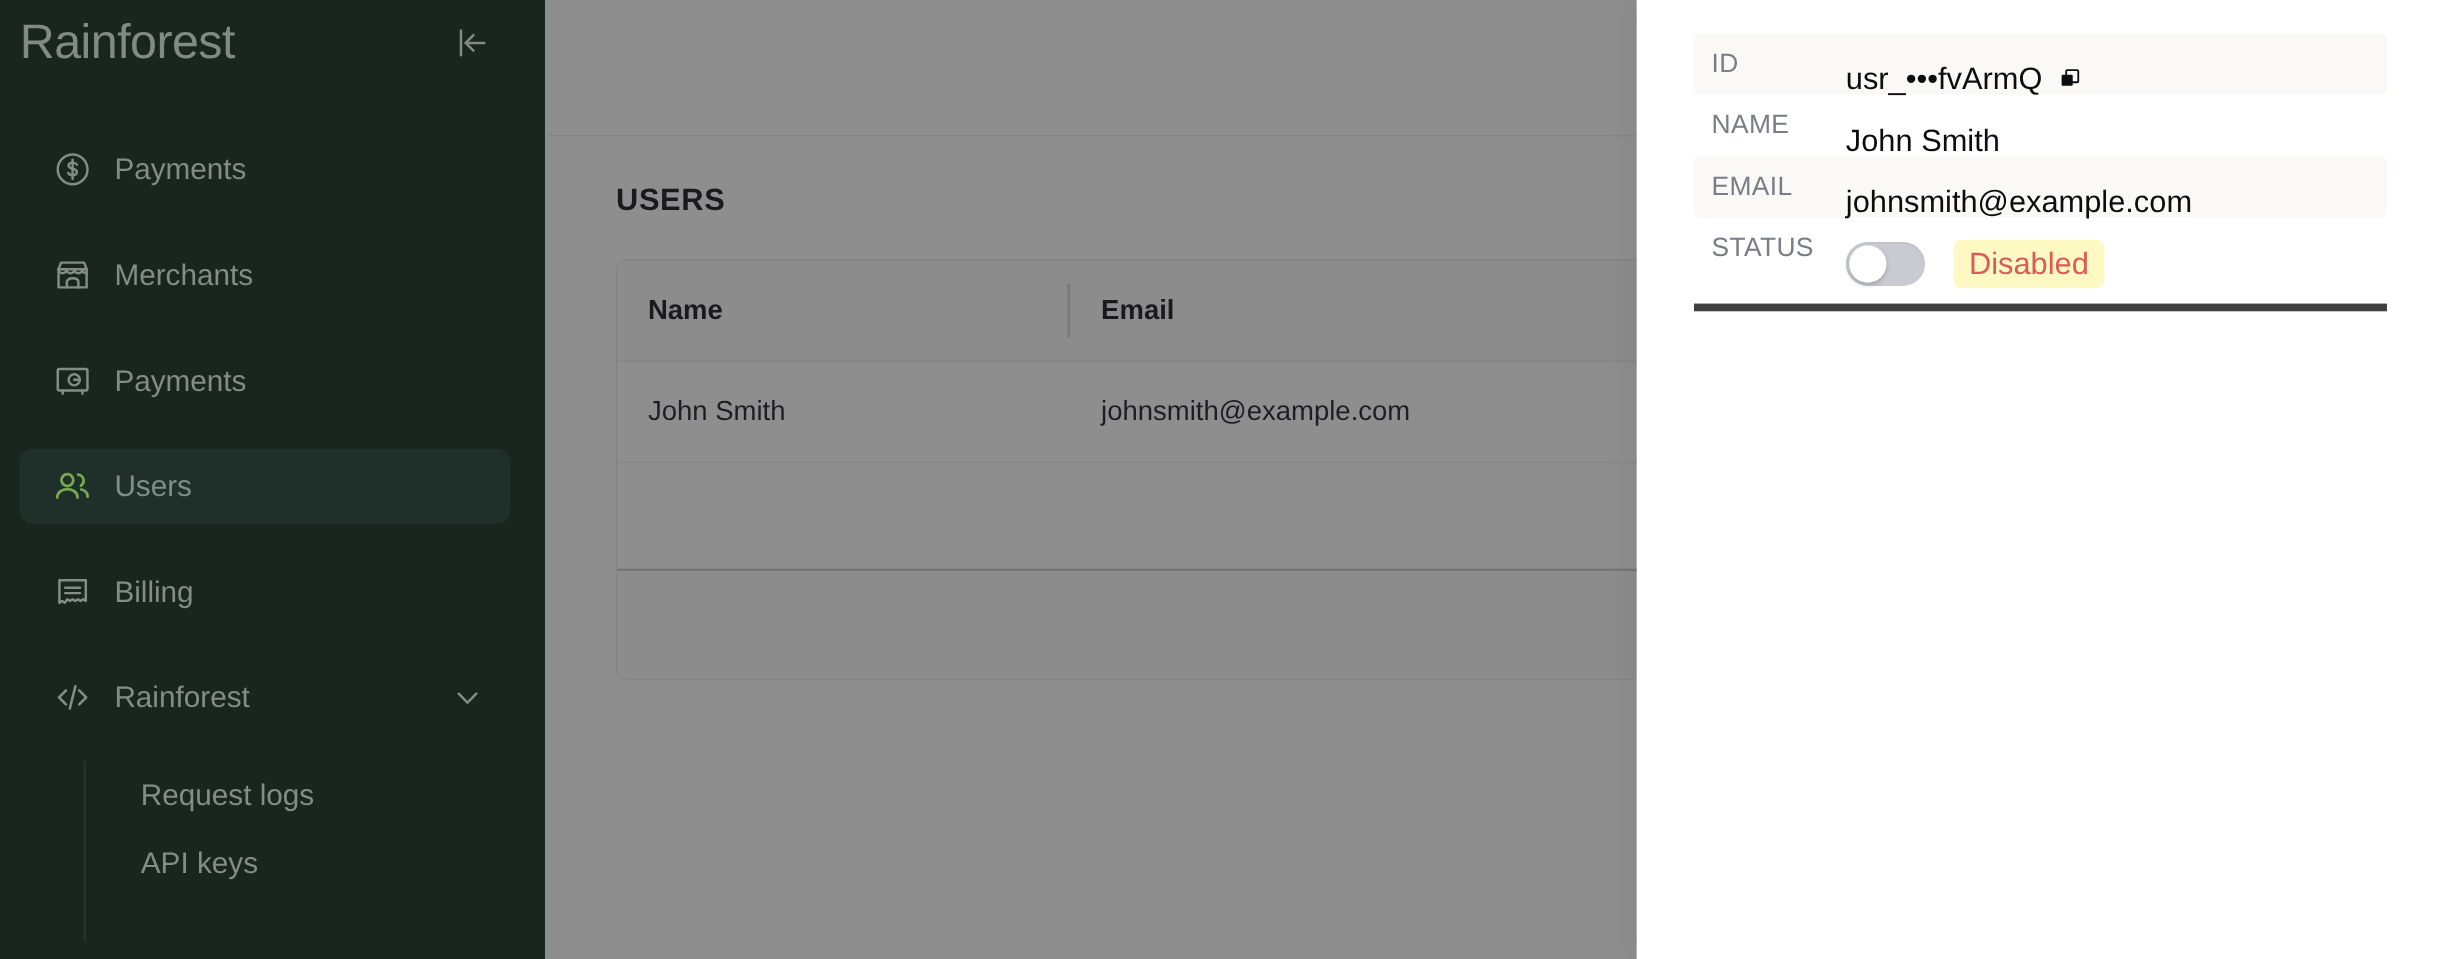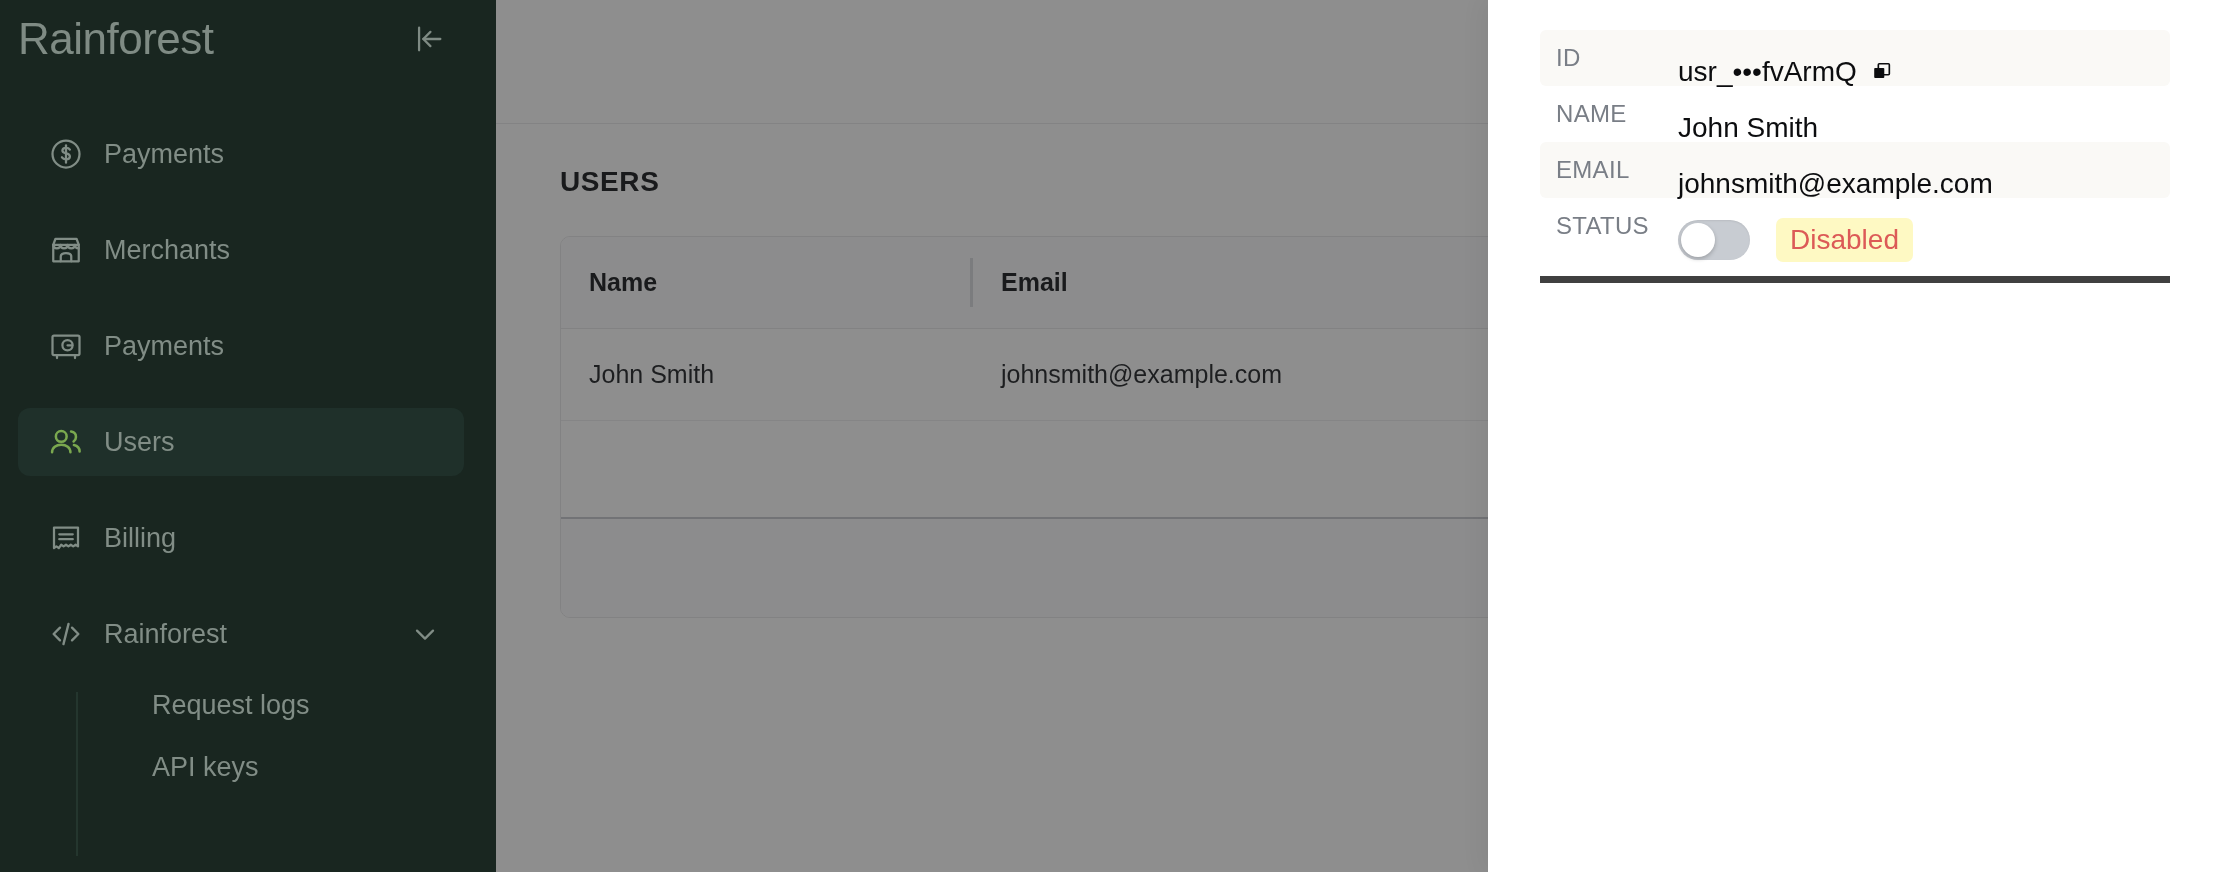--- a/index.html
+++ b/index.html
@@ -115,22 +115,23 @@
     content: "";
     position: absolute;
     left: 76px;
     top: 0;
     bottom: -40px;
     width: 2px;
     background: #24362e;
   }
   .subnav-item {
     display: flex;
+    align-items: center;
     height: 62px;
-    padding-left: 76px;
+    padding-left: 52px;
     cursor: pointer;
   }
   .subnav-label {
     font-size: 27px;
     color: #818d86;
     line-height: 1;
     white-space: nowrap;
   }
 
   

